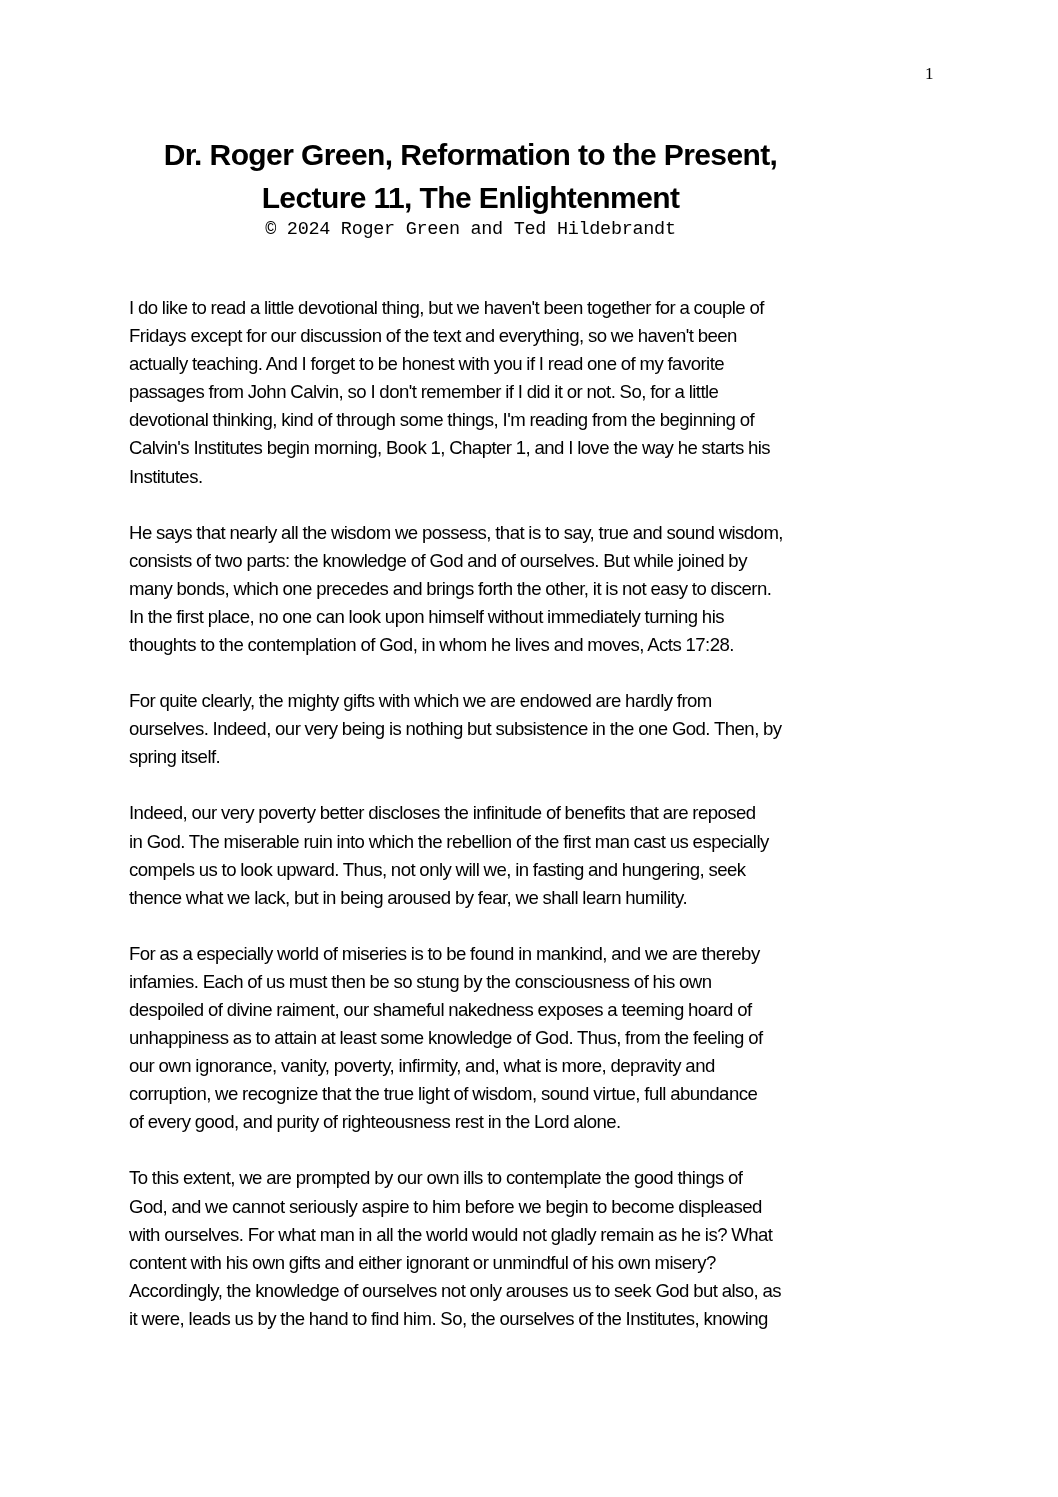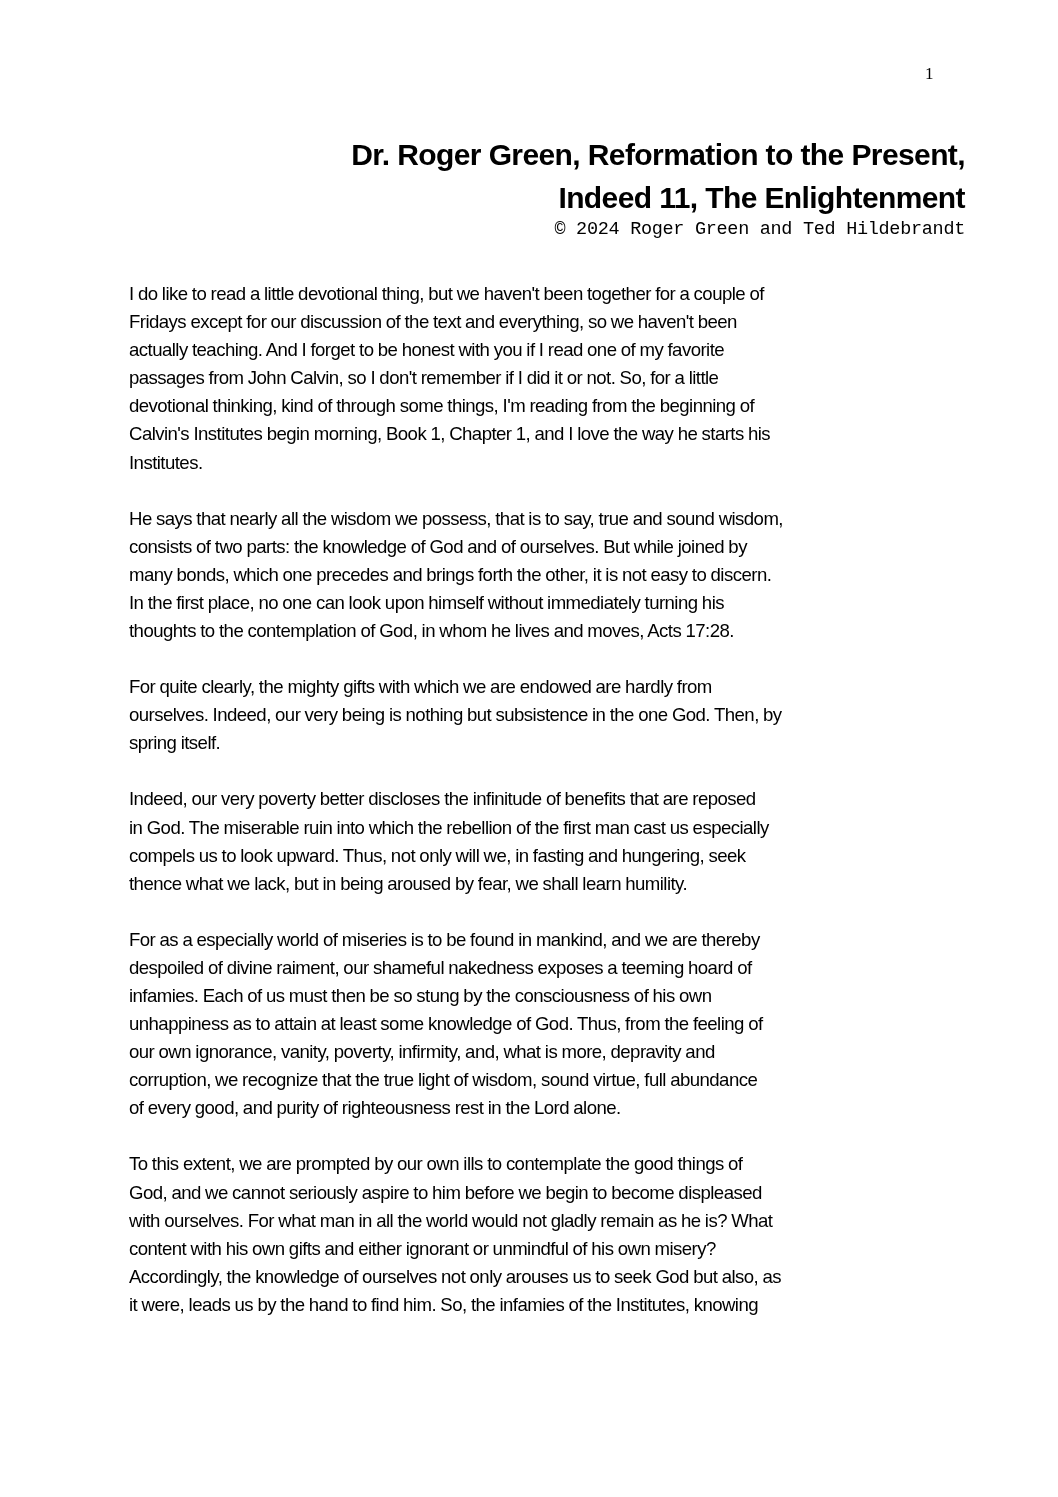--- a/index.html
+++ b/index.html
@@ -20,22 +20,21 @@
       left: 925px;
       font-family: "Liberation Serif", serif;
       font-size: 17px;
       line-height: 20px;
     }
     .title-block {
       position: absolute;
       top: 133px;
       left: 0;
       width: 941px;
-      text-align: right;
-      padding-left: 24px;
+      text-align: center;
     }
     .title-line {
       font-family: "Liberation Sans", sans-serif;
       font-weight: bold;
       font-size: 30px;
       line-height: 43px;
       letter-spacing: -0.6px;
       white-space: nowrap;
     }
     .subtitle {
@@ -46,40 +45,40 @@
       letter-spacing: -0.3px;
       white-space: nowrap;
     }
     .body-text {
       position: absolute;
       top: 278px;
       left: 129px;
       width: 820px;
     }
     .para {
-      margin: 2px 0 28px 0;
+      margin: 16px 0 28px 0;
     }
     .line {
       display: block;
       font-family: "Liberation Sans", sans-serif;
       font-size: 18.6px;
       line-height: 28.1px;
       white-space: nowrap;
       letter-spacing: -0.55px;
       word-spacing: -0.3px;
     }
   </style>
 </head>
 <body>
 
 <div class="page-number">1</div>
 
 <div class="title-block">
   <div class="title-line">Dr. Roger Green, Reformation to the Present,</div>
-  <div class="title-line">Indeed 11, The Enlightenment</div>
+  <div class="title-line">Lecture 11, The Enlightenment</div>
   <div class="subtitle">© 2024 Roger Green and Ted Hildebrandt</div>
 </div>
 
 <div class="body-text">
   <div class="para">
     <span class="line">I do like to read a little devotional thing, but we haven't been together for a couple of</span>
     <span class="line">Fridays except for our discussion of the text and everything, so we haven't been</span>
     <span class="line">actually teaching. And I forget to be honest with you if I read one of my favorite</span>
     <span class="line">passages from John Calvin, so I don't remember if I did it or not. So, for a little</span>
     <span class="line">devotional thinking, kind of through some things, I'm reading from the beginning of</span>
@@ -99,28 +98,28 @@
     <span class="line">spring itself.</span>
   </div>
   <div class="para">
     <span class="line">Indeed, our very poverty better discloses the infinitude of benefits that are reposed</span>
     <span class="line">in God. The miserable ruin into which the rebellion of the first man cast us especially</span>
     <span class="line">compels us to look upward. Thus, not only will we, in fasting and hungering, seek</span>
     <span class="line">thence what we lack, but in being aroused by fear, we shall learn humility.</span>
   </div>
   <div class="para">
     <span class="line">For as a especially world of miseries is to be found in mankind, and we are thereby</span>
+    <span class="line">infamies. Each of us must then be so stung by the consciousness of his own</span>
     <span class="line">despoiled of divine raiment, our shameful nakedness exposes a teeming hoard of</span>
-    <span class="line">infamies. Each of us must then be so stung by the consciousness of his own</span>
     <span class="line">unhappiness as to attain at least some knowledge of God. Thus, from the feeling of</span>
     <span class="line">our own ignorance, vanity, poverty, infirmity, and, what is more, depravity and</span>
     <span class="line">corruption, we recognize that the true light of wisdom, sound virtue, full abundance</span>
     <span class="line">of every good, and purity of righteousness rest in the Lord alone.</span>
   </div>
   <div class="para">
     <span class="line">To this extent, we are prompted by our own ills to contemplate the good things of</span>
     <span class="line">God, and we cannot seriously aspire to him before we begin to become displeased</span>
     <span class="line">with ourselves. For what man in all the world would not gladly remain as he is? What</span>
     <span class="line">content with his own gifts and either ignorant or unmindful of his own misery?</span>
     <span class="line">Accordingly, the knowledge of ourselves not only arouses us to seek God but also, as</span>
-    <span class="line">it were, leads us by the hand to find him. So, the infamies of the Institutes, knowing</span>
+    <span class="line">it were, leads us by the hand to find him. So, the ourselves of the Institutes, knowing</span>
   </div>
 </div>
 
 </body></html>

